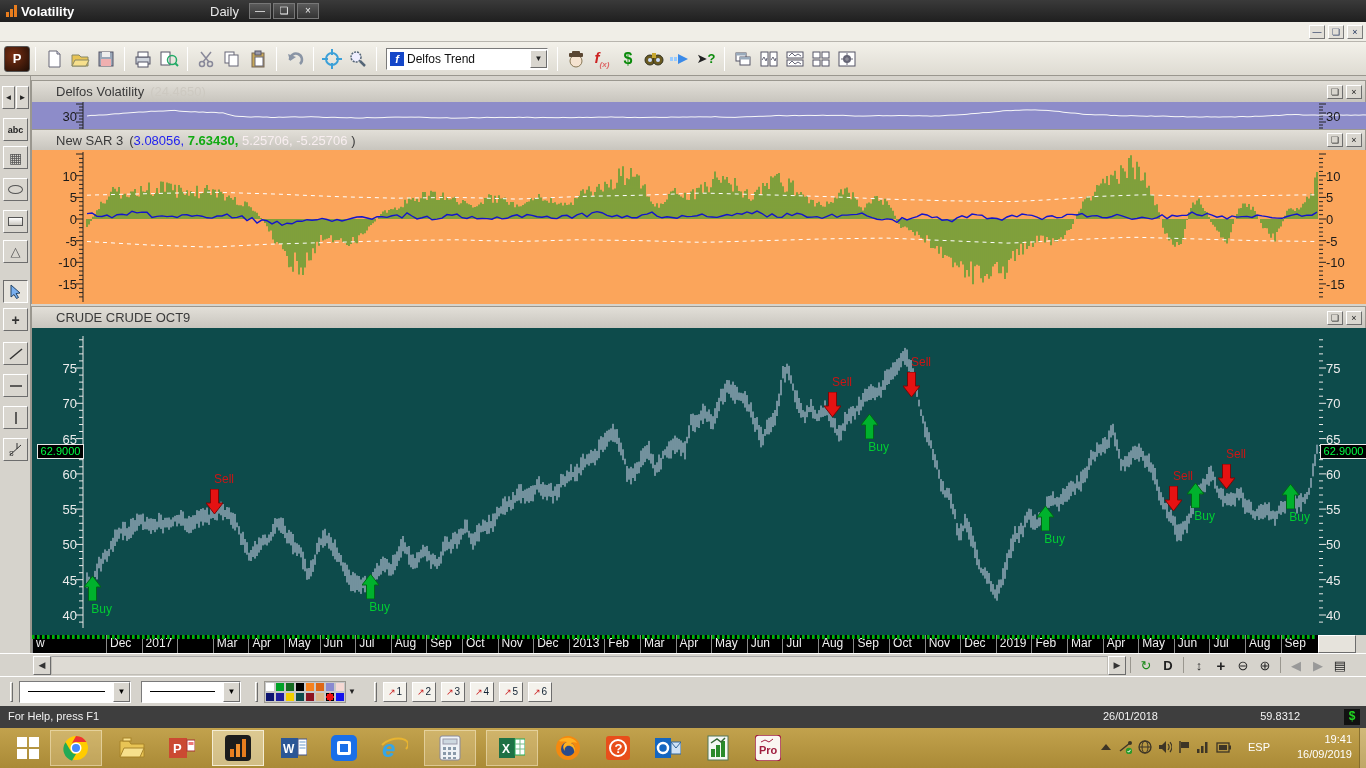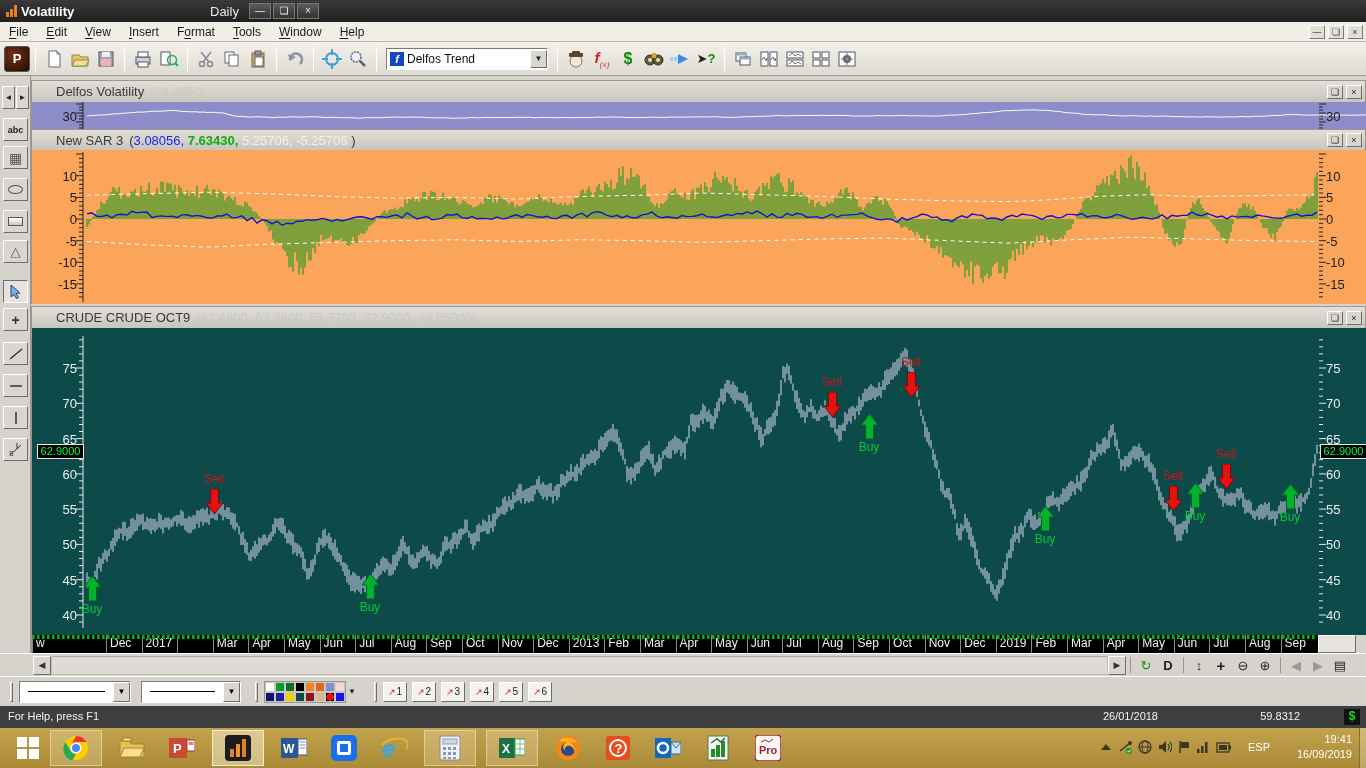--- a/index.html
+++ b/index.html
@@ -40,21 +40,21 @@
   .panelhdr{background:linear-gradient(180deg,#e2dfd8,#c8c5be);border:1px solid #9a978f;border-bottom:none;display:flex;align-items:center;padding-left:24px;font-size:13px;color:#3a3a3a}
   .panelhdr .val{margin-left:6px}
   .panelhdr .sp{flex:1}
   .phbtn{width:16px;height:14px;margin-right:3px;background:#d9d6cf;border:1px solid;border-color:#fff #6d6d6d #6d6d6d #fff;font-size:9px;line-height:12px;text-align:center;color:#222}
   #vol-band{background:#8d8cc9;border-left:1px solid #9a978f}
   #sar-chart{background:#fba55b;border-left:1px solid #9a978f}
   #price-chart{background:#0d4b4b;border-left:1px solid #9a978f}
   .gapstrip{background:#d6d3cc}
   .pricetag{position:absolute;width:47px;height:15px;background:#000;border:1px solid #e8e8e8;color:#00ff44;font-size:11px;line-height:13px;text-align:center;z-index:5}
   .marker{position:absolute;z-index:4}
-  .mlabel{position:absolute;width:40px;text-align:center;font-size:12px}
+  .mlabel{position:absolute;width:40px;text-align:right;font-size:12px}
   .mlabel.buy{color:#00cc33}
   .mlabel.sell{color:#cc1515}
   
   #xaxis{background:#000;display:flex;border-left:1px solid #9a978f}
   #xaxis .tickstrip{position:absolute;left:0;top:0;width:1285px;height:4px;background:repeating-linear-gradient(90deg,#00b400 0 2px,#063 2px 3px,transparent 3px 5px)}
   .mcell{height:18px;border-left:1px solid #8a8a8a;color:#f0f0f0;font-size:12px;line-height:17px;padding-left:3px;overflow:hidden;flex-shrink:0}
   .mcell:first-child{border-left:none}
   #xaxis-endbox{background:#e6e3dc;border:1px solid;border-color:#fff #6d6d6d #6d6d6d #fff}
   
   #scrollrow{left:0;top:653px;width:1366px;height:23px;background:#d6d3cc;border-top:1px solid #fff;display:flex;align-items:center}
@@ -99,21 +99,20 @@
       </span>
     <span style="font-size:13px;font-weight:bold">Volatility</span>
   </div>
   <span id="periodicity">Daily</span>
   <div class="winbtn">—</div>
   <div class="winbtn">❏</div>
   <div class="winbtn">×</div>
 </div>
 
 <div class="abs" id="menubar">
-  <span id="menu-items"><span class="menu-item"><u>F</u>ile</span><span class="menu-item"><u>E</u>dit</span><span class="menu-item"><u>V</u>iew</span><span class="menu-item"><u>I</u>nsert</span><span class="menu-item">F<u>o</u>rmat</span><span class="menu-item"><u>T</u>ools</span><span class="menu-item"><u>W</u>indow</span><span class="menu-item"><u>H</u>elp</span></span>
   <span class="spacer"></span>
   <div class="winbtn2">—</div>
   <div class="winbtn2">❏</div>
   <div class="winbtn2">×</div>
 </div>
 
 <div class="abs" id="toolbar">
     <div id="pc-btn">P</div>
     <div class="tsep"></div>
     <div class="tbtn">
@@ -456,21 +455,20 @@
       <path d="M55 69L55 77.0M57 69L57 74.5M59 69L59 70.9M61 69L61 66.8M63 69L63 63.9M65 69L65 60.2M67 69L67 58.9M69 69L69 51.7M71 69L71 53.3M73 69L73 53.5M75 69L75 49.7M77 69L77 46.6M79 69L79 41.8M81 69L81 37.0M83 69L83 38.7M85 69L85 41.4M87 69L87 36.9M89 69L89 48.4M91 69L91 44.8M93 69L93 43.7M95 69L95 46.7M97 69L97 47.2M99 69L99 41.4M101 69L101 41.5M103 69L103 38.9M105 69L105 45.9M107 69L107 46.6M109 69L109 36.1M111 69L111 41.4M113 69L113 42.1M115 69L115 40.3M117 69L117 32.6M119 69L119 44.5M121 69L121 45.9M123 69L123 43.2M125 69L125 38.1M127 69L127 43.5M129 69L129 31.4M131 69L131 31.7M133 69L133 41.8M135 69L135 32.4M137 69L137 33.3M139 69L139 33.7M141 69L141 40.2M143 69L143 34.8M145 69L145 47.7M147 69L147 35.1M149 69L149 37.8M151 69L151 41.7M153 69L153 45.0M155 69L155 40.3M157 69L157 45.7M159 69L159 41.3M161 69L161 42.5M163 69L163 46.2M165 69L165 35.7M167 69L167 48.3M169 69L169 43.6M171 69L171 42.9M173 69L173 38.1M175 69L175 35.1M177 69L177 40.1M179 69L179 45.0M181 69L181 39.2M183 69L183 39.8M185 69L185 47.5M187 69L187 39.4M189 69L189 41.7M191 69L191 43.7M193 69L193 50.4M195 69L195 47.0M197 69L197 45.5M199 69L199 47.9M201 69L201 49.7M203 69L203 47.1M205 69L205 54.8M207 69L207 55.3M209 69L209 55.3M211 69L211 56.2M213 69L213 51.4M215 69L215 52.2M217 69L217 56.2M219 69L219 57.2M221 69L221 60.7M223 69L223 61.4M225 69L225 62.7M227 69L227 66.0M229 69L229 68.0M231 69L231 70.3M233 69L233 73.0M235 69L235 76.3M237 69L237 81.5M239 69L239 80.6M241 69L241 89.6M243 69L243 93.5M245 69L245 92.0M247 69L247 93.7M249 69L249 94.0M251 69L251 99.2M253 69L253 100.9M255 69L255 105.9M257 69L257 117.3M259 69L259 116.8M261 69L261 121.7M263 69L263 102.4M265 69L265 111.0M267 69L267 124.4M269 69L269 117.4M271 69L271 125.0M273 69L273 117.6M275 69L275 102.4M277 69L277 110.4M279 69L279 110.3M281 69L281 98.3M283 69L283 103.3M285 69L285 91.8M287 69L287 95.8M289 69L289 85.1M291 69L291 90.6M293 69L293 89.4M295 69L295 88.7M297 69L297 87.9M299 69L299 85.2M301 69L301 92.2M303 69L303 90.3M305 69L305 90.0M307 69L307 90.1M309 69L309 88.3M311 69L311 91.9M313 69L313 93.1M315 69L315 95.0M317 69L317 96.0M319 69L319 93.9M321 69L321 87.0M323 69L323 92.4M325 69L325 93.3M327 69L327 85.2M329 69L329 83.3M331 69L331 84.2M333 69L333 83.3M335 69L335 80.4M337 69L337 76.5M339 69L339 75.1M341 69L341 73.2M343 69L343 71.5M347 69L347 66.9M349 69L349 64.0M351 69L351 61.4M353 69L353 60.3M355 69L355 62.8M357 69L357 60.0M359 69L359 59.1M361 69L361 59.2M363 69L363 57.5M365 69L365 59.9M367 69L367 58.4M369 69L369 56.8M371 69L371 57.2M373 69L373 49.7M375 69L375 53.6M377 69L377 47.8M379 69L379 49.4M381 69L381 48.0M383 69L383 51.0M385 69L385 48.6M387 69L387 51.9M389 69L389 48.3M391 69L391 42.0M393 69L393 42.0M395 69L395 50.0M397 69L397 45.8M399 69L399 40.7M401 69L401 41.7M403 69L403 41.8M405 69L405 50.1M407 69L407 50.1M409 69L409 46.3M411 69L411 42.5M413 69L413 50.1M415 69L415 47.2M417 69L417 49.5M419 69L419 49.3M421 69L421 47.7M423 69L423 46.8M425 69L425 52.0M427 69L427 54.6M429 69L429 53.3M431 69L431 49.9M433 69L433 51.0M435 69L435 53.3M437 69L437 54.3M439 69L439 55.1M441 69L441 57.5M443 69L443 57.1M445 69L445 56.3M447 69L447 54.4M449 69L449 52.4M451 69L451 54.0M453 69L453 47.9M455 69L455 48.0M457 69L457 44.3M459 69L459 45.0M461 69L461 52.7M463 69L463 45.7M465 69L465 52.8M467 69L467 45.3M469 69L469 48.5M471 69L471 48.1M473 69L473 47.4M475 69L475 52.1M477 69L477 54.7M479 69L479 51.9M481 69L481 52.1M483 69L483 57.3M485 69L485 54.6M487 69L487 56.4M489 69L489 56.3M491 69L491 54.9M493 69L493 53.6M495 69L495 52.0M497 69L497 51.5M499 69L499 48.3M501 69L501 50.3M503 69L503 48.1M505 69L505 48.2M507 69L507 44.1M509 69L509 47.5M511 69L511 50.8M513 69L513 50.2M515 69L515 50.7M517 69L517 52.7M519 69L519 47.9M521 69L521 53.1M523 69L523 52.3M525 69L525 54.5M527 69L527 53.7M529 69L529 52.8M531 69L531 55.5M533 69L533 52.8M535 69L535 55.1M537 69L537 54.5M539 69L539 52.6M541 69L541 54.9M543 69L543 48.1M545 69L545 48.2M547 69L547 45.8M549 69L549 40.8M551 69L551 39.3M553 69L553 43.6M555 69L555 39.7M557 69L557 36.3M559 69L559 41.6M561 69L561 45.9M563 69L563 42.0M565 69L565 36.8M567 69L567 34.0M569 69L569 39.8M571 69L571 41.4M573 69L573 31.8M575 69L575 34.0M577 69L577 37.5M579 69L579 29.5M581 69L581 39.4M583 69L583 38.5M585 69L585 32.8M587 69L587 18.5M589 69L589 25.9M591 69L591 16.3M593 69L593 34.9M595 69L595 28.2M597 69L597 29.2M599 69L599 18.0M601 69L601 26.8M603 69L603 26.8M605 69L605 24.2M607 69L607 25.6M609 69L609 38.6M611 69L611 35.6M613 69L613 34.3M615 69L615 46.6M617 69L617 46.8M619 69L619 51.6M621 69L621 54.1M623 69L623 56.4M625 69L625 53.2M627 69L627 57.7M629 69L629 53.6M631 69L631 54.0M633 69L633 52.0M635 69L635 49.4M637 69L637 43.9M639 69L639 41.6M641 69L641 40.8M643 69L643 38.0M645 69L645 43.9M647 69L647 44.7M649 69L649 46.6M651 69L651 47.7M653 69L653 42.8M655 69L655 49.7M657 69L657 50.1M659 69L659 41.6M661 69L661 39.2M663 69L663 49.3M665 69L665 38.0M667 69L667 37.7M669 69L669 34.6M671 69L671 42.7M673 69L673 31.9M675 69L675 36.6M677 69L677 42.2M679 69L679 37.3M681 69L681 29.0M683 69L683 21.5M685 69L685 27.4M687 69L687 30.1M689 69L689 32.8M691 69L691 26.0M693 69L693 29.4M695 69L695 27.0M697 69L697 32.9M699 69L699 34.6M701 69L701 41.6M703 69L703 28.0M705 69L705 35.8M707 69L707 40.9M709 69L709 41.6M711 69L711 47.4M713 69L713 41.0M715 69L715 39.2M717 69L717 48.9M719 69L719 50.7M721 69L721 49.4M723 69L723 42.1M725 69L725 39.8M727 69L727 36.8M729 69L729 45.0M731 69L731 32.9M733 69L733 35.9M735 69L735 33.1M737 69L737 38.9M739 69L739 26.3M741 69L741 27.6M743 69L743 25.8M745 69L745 24.0M747 69L747 23.0M749 69L749 32.6M751 69L751 36.3M753 69L753 42.2M755 69L755 41.5M757 69L757 28.6M759 69L759 32.4M761 69L761 30.4M763 69L763 45.4M765 69L765 42.3M767 69L767 44.2M769 69L769 42.1M771 69L771 44.6M773 69L773 46.7M775 69L775 46.0M777 69L777 53.3M779 69L779 49.8M781 69L781 49.9M783 69L783 56.4M785 69L785 52.9M787 69L787 51.8M789 69L789 54.9M791 69L791 56.4M793 69L793 56.7M795 69L795 51.5M797 69L797 53.8M799 69L799 51.9M801 69L801 52.8M803 69L803 47.6M805 69L805 48.6M807 69L807 42.7M809 69L809 39.3M811 69L811 44.5M813 69L813 38.4M815 69L815 37.4M817 69L817 42.7M819 69L819 49.2M821 69L821 42.3M823 69L823 47.0M825 69L825 49.8M827 69L827 56.4M829 69L829 57.2M831 69L831 60.5M833 69L833 57.6M835 69L835 53.5M837 69L837 52.5M839 69L839 53.5M841 69L841 49.3M843 69L843 46.2M845 69L845 45.9M847 69L847 51.1M849 69L849 50.0M851 69L851 54.8M853 69L853 48.7M855 69L855 51.3M857 69L857 55.0M859 69L859 57.8M861 69L861 60.8M863 69L863 65.7M865 69L865 71.1M867 69L867 74.0M869 69L869 77.9M871 69L871 77.3M873 69L873 76.6M875 69L875 77.6M877 69L877 80.3M879 69L879 80.1M881 69L881 82.1M883 69L883 85.5M885 69L885 81.6M887 69L887 85.1M889 69L889 87.7M891 69L891 88.8M893 69L893 92.4M895 69L895 85.3M897 69L897 90.0M899 69L899 98.1M901 69L901 98.1M903 69L903 98.5M905 69L905 96.1M907 69L907 103.8M909 69L909 96.7M911 69L911 107.9M913 69L913 105.0M915 69L915 105.8M917 69L917 106.8M919 69L919 107.8M921 69L921 117.3M923 69L923 112.6M925 69L925 115.5M927 69L927 117.3M929 69L929 111.2M931 69L931 114.4M933 69L933 127.6M935 69L935 120.0M937 69L937 126.4M939 69L939 111.5M941 69L941 134.2M943 69L943 116.3M945 69L945 114.8M947 69L947 115.7M949 69L949 128.2M951 69L951 132.4M953 69L953 126.0M955 69L955 124.0M957 69L957 128.8M959 69L959 126.2M961 69L961 116.5M963 69L963 114.1M965 69L965 112.0M967 69L967 123.2M969 69L969 123.2M971 69L971 116.5M973 69L973 129.0M975 69L975 122.8M977 69L977 109.9M979 69L979 108.5M981 69L981 101.0M983 69L983 110.9M985 69L985 99.0M987 69L987 105.1M989 69L989 93.8M991 69L991 104.6M993 69L993 91.6M995 69L995 99.0M997 69L997 96.1M999 69L999 91.2M1001 69L1001 97.0M1003 69L1003 92.7M1005 69L1005 85.8M1007 69L1007 92.2M1009 69L1009 85.5M1011 69L1011 85.8M1013 69L1013 92.6M1015 69L1015 87.0M1017 69L1017 89.9M1019 69L1019 95.2M1021 69L1021 88.2M1023 69L1023 91.5M1025 69L1025 91.5M1027 69L1027 89.1M1029 69L1029 87.2M1031 69L1031 89.2M1033 69L1033 85.1M1035 69L1035 80.4M1037 69L1037 80.0M1039 69L1039 79.1M1041 69L1041 74.0M1045 69L1045 64.0M1047 69L1047 61.6M1049 69L1049 58.7M1051 69L1051 51.4M1053 69L1053 49.2M1055 69L1055 46.8M1057 69L1057 46.2M1059 69L1059 50.6M1061 69L1061 46.1M1063 69L1063 41.7M1065 69L1065 35.1M1067 69L1067 35.4M1069 69L1069 33.4M1071 69L1071 28.7M1073 69L1073 33.2M1075 69L1075 25.9M1077 69L1077 35.1M1079 69L1079 24.7M1081 69L1081 25.4M1083 69L1083 20.7M1085 69L1085 29.1M1087 69L1087 33.8M1089 69L1089 15.3M1091 69L1091 18.3M1093 69L1093 21.4M1095 69L1095 28.0M1097 69L1097 8.0M1099 69L1099 5.2M1101 69L1101 17.4M1103 69L1103 29.3M1105 69L1105 11.8M1107 69L1107 16.7M1109 69L1109 30.7M1111 69L1111 30.2M1113 69L1113 22.6M1115 69L1115 37.8M1117 69L1117 35.8M1119 69L1119 44.4M1121 69L1121 44.9M1123 69L1123 55.2M1125 69L1125 54.3M1127 69L1127 62.2M1131 69L1131 77.8M1133 69L1133 83.8M1135 69L1135 83.3M1137 69L1137 90.5M1139 69L1139 89.3M1141 69L1141 94.8M1143 69L1143 96.8M1145 69L1145 92.1M1147 69L1147 94.9M1149 69L1149 94.1M1151 69L1151 89.6M1153 69L1153 78.9M1155 69L1155 70.1M1157 69L1157 62.3M1159 69L1159 57.9M1161 69L1161 52.5M1163 69L1163 54.4M1165 69L1165 50.6M1167 69L1167 48.4M1169 69L1169 54.4M1171 69L1171 57.9M1173 69L1173 61.1M1175 69L1175 62.0M1177 69L1177 66.9M1179 69L1179 71.9M1181 69L1181 74.7M1183 69L1183 76.7M1185 69L1185 80.6M1187 69L1187 81.7M1189 69L1189 87.4M1191 69L1191 87.5M1193 69L1193 91.6M1195 69L1195 93.4M1197 69L1197 88.2M1199 69L1199 82.2M1201 69L1201 74.1M1205 69L1205 64.0M1207 69L1207 58.5M1209 69L1209 57.9M1211 69L1211 53.6M1213 69L1213 53.6M1215 69L1215 56.9M1217 69L1217 53.9M1219 69L1219 59.7M1221 69L1221 56.7M1223 69L1223 61.0M1225 69L1225 65.2M1229 69L1229 73.0M1231 69L1231 78.2M1233 69L1233 78.1M1235 69L1235 78.2M1237 69L1237 83.8M1239 69L1239 87.8M1241 69L1241 83.6M1243 69L1243 91.4M1245 69L1245 81.9M1247 69L1247 78.5M1249 69L1249 76.5M1251 69L1251 71.3M1253 69L1253 65.7M1255 69L1255 60.7M1257 69L1257 58.7M1259 69L1259 58.3M1261 69L1261 59.4M1263 69L1263 61.1M1265 69L1265 58.0M1267 69L1267 59.6M1269 69L1269 57.5M1271 69L1271 53.7M1273 69L1273 52.2M1275 69L1275 46.8M1277 69L1277 48.6M1279 69L1279 43.5M1281 69L1281 45.7M1283 69L1283 27.6M1285 69L1285 22.0" stroke="#2e9c28" stroke-width="1.2" fill="none"></path>
       <polyline points="55,45.2 65,44.9 75,44.7 85,44.4 95,44.2 105,44.0 115,43.7 125,43.5 135,43.2 145,43.0 155,42.7 165,42.5 175,42.2 185,42.4 195,42.6 205,42.9 215,43.2 225,43.5 235,43.8 245,44.1 255,44.5 265,45.0 275,45.4 285,45.8 295,46.2 305,46.6 315,46.9 325,47.2 335,47.4 345,47.7 355,48.0 365,48.2 375,48.0 385,47.9 395,47.8 405,47.6 415,47.5 425,47.4 435,47.7 445,47.9 455,48.2 465,48.5 475,48.8 485,49.1 495,48.7 505,48.3 515,47.8 525,47.4 535,47.0 545,46.6 555,46.3 565,46.1 575,45.9 585,45.7 595,45.5 605,45.3 615,45.0 625,44.6 635,44.3 645,43.9 655,43.5 665,43.2 675,43.2 685,43.4 695,43.7 705,44.0 715,44.3 725,44.6 735,44.9 745,45.1 755,45.4 765,45.7 775,46.0 785,46.3 795,46.6 805,47.0 815,47.4 825,47.8 835,48.3 845,48.7 855,49.1 865,49.4 875,49.7 885,49.9 895,50.2 905,50.5 915,50.8 925,50.9 935,51.1 945,51.2 955,51.4 965,51.5 975,51.6 985,51.3 995,50.9 1005,50.4 1015,49.9 1025,49.2 1035,48.5 1045,47.8 1055,47.1 1065,46.4 1075,46.1 1085,45.7 1095,45.4 1105,45.0 1115,44.8 1125,45.2 1135,45.5 1145,45.9 1155,46.2 1165,46.4 1175,46.3 1185,46.2 1195,46.0 1205,45.9 1215,45.7 1225,45.6 1235,45.5 1245,45.3 1255,45.2 1265,45.0 1275,44.9 1285,44.8 " fill="none" stroke="#ffffff" stroke-width="1" stroke-dasharray="4 4"></polyline>
       <polyline points="55,91.5 65,92.1 75,92.6 85,93.2 95,93.8 105,94.3 115,94.9 125,95.3 135,95.6 145,96.0 155,96.3 165,96.7 175,97.0 185,96.8 195,96.3 205,95.8 215,95.3 225,94.8 235,94.3 245,94.0 255,93.7 265,93.4 275,93.1 285,92.8 295,92.6 305,92.3 315,92.0 325,91.7 335,91.4 345,91.1 355,90.9 365,90.6 375,90.5 385,90.3 395,90.2 405,90.1 415,89.9 425,89.8 435,90.1 445,90.4 455,90.7 465,90.9 475,91.2 485,91.5 495,91.2 505,91.0 515,90.7 525,90.4 535,90.1 545,89.8 555,89.9 565,90.0 575,90.2 585,90.3 595,90.5 605,90.6 615,90.8 625,91.1 635,91.4 645,91.7 655,92.0 665,92.2 675,92.2 685,92.0 695,91.7 705,91.4 715,91.1 725,90.8 735,90.6 745,90.3 755,90.0 765,89.7 775,89.4 785,89.1 795,88.9 805,88.7 815,88.6 825,88.5 835,88.3 845,88.2 855,88.1 865,88.5 875,88.9 885,89.3 895,89.8 905,90.2 915,90.6 925,91.0 935,91.5 945,91.9 955,92.3 965,92.7 975,93.1 985,92.8 995,92.3 1005,91.7 1015,91.1 1025,90.6 1035,90.0 1045,89.5 1055,89.1 1065,88.7 1075,88.3 1085,87.8 1095,87.4 1105,87.3 1115,87.6 1125,87.9 1135,88.2 1145,88.4 1155,88.7 1165,89.0 1175,89.3 1185,89.6 1195,89.8 1205,90.1 1215,90.4 1225,90.7 1235,90.8 1245,91.0 1255,91.1 1265,91.2 1275,91.4 1285,91.5 " fill="none" stroke="#ffffff" stroke-width="1" stroke-dasharray="4 4"></polyline>
       <polyline points="55,63.6 60,63.0 65,66.4 70,66.5 75,65.1 80,67.8 85,64.7 90,64.3 95,65.1 100,61.3 105,62.9 110,62.1 115,62.3 120,67.4 125,66.4 130,65.9 135,66.6 140,66.1 145,67.5 150,64.9 155,64.8 160,66.2 165,65.4 170,66.2 175,67.8 180,68.1 185,66.0 190,66.0 195,64.0 200,67.9 205,67.4 210,65.9 215,70.6 220,67.6 225,73.0 230,69.8 235,70.7 240,73.9 245,71.3 250,75.3 255,73.2 260,73.8 265,71.2 270,71.3 275,69.7 280,70.2 285,69.8 290,68.4 295,69.5 300,71.3 305,69.5 310,70.9 315,69.6 320,68.3 325,67.0 330,66.8 335,68.0 340,69.2 345,66.7 350,66.8 355,67.4 360,65.8 365,64.9 370,67.9 375,62.8 380,66.0 385,68.9 390,67.7 395,66.3 400,69.8 405,69.1 410,68.1 415,64.6 420,65.2 425,64.1 430,67.7 435,68.5 440,66.4 445,68.8 450,68.5 455,68.6 460,69.2 465,66.9 470,68.9 475,68.3 480,66.0 485,64.8 490,67.4 495,64.6 500,65.4 505,66.7 510,67.3 515,66.3 520,68.3 525,68.6 530,65.8 535,65.3 540,68.1 545,64.9 550,63.2 555,66.9 560,62.8 565,61.6 570,62.7 575,65.3 580,66.7 585,65.3 590,67.7 595,65.8 600,67.8 605,67.7 610,64.8 615,64.1 620,62.1 625,66.1 630,67.8 635,66.8 640,67.5 645,68.3 650,65.6 655,66.6 660,66.4 665,65.7 670,64.0 675,66.6 680,67.0 685,67.4 690,66.0 695,64.5 700,65.6 705,63.4 710,64.2 715,61.9 720,63.7 725,61.1 730,63.5 735,67.0 740,63.8 745,67.1 750,67.4 755,63.3 760,65.6 765,63.3 770,64.4 775,67.2 780,67.1 785,66.6 790,68.3 795,66.3 800,64.2 805,67.3 810,65.1 815,65.1 820,64.6 825,64.4 830,63.1 835,65.9 840,67.7 845,69.2 850,69.9 855,68.9 860,69.5 865,72.4 870,67.7 875,70.0 880,68.1 885,66.7 890,64.1 895,65.0 900,67.6 905,66.9 910,70.2 915,69.7 920,71.6 925,67.9 930,65.8 935,67.6 940,64.1 945,64.9 950,65.3 955,68.8 960,68.0 965,68.5 970,70.2 975,67.0 980,65.3 985,66.8 990,64.1 995,64.9 1000,65.4 1005,67.2 1010,69.5 1015,66.5 1020,65.8 1025,67.8 1030,67.4 1035,64.4 1040,64.4 1045,65.0 1050,63.5 1055,66.9 1060,65.9 1065,65.6 1070,67.5 1075,67.7 1080,66.5 1085,64.4 1090,65.9 1095,67.6 1100,69.3 1105,68.5 1110,67.3 1115,68.1 1120,69.1 1125,67.7 1130,64.8 1135,68.6 1140,65.3 1145,66.3 1150,65.4 1155,65.4 1160,62.1 1165,64.8 1170,65.8 1175,63.4 1180,65.2 1185,67.2 1190,66.0 1195,68.9 1200,65.9 1205,67.1 1210,66.6 1215,66.4 1220,67.5 1225,65.0 1230,65.9 1235,66.6 1240,67.8 1245,68.1 1250,68.3 1255,66.5 1260,65.1 1265,64.1 1270,66.3 1275,65.1 1280,65.2 1285,62.1 " fill="none" stroke="#1414cc" stroke-width="1.4"></polyline>
     </svg></div>
 
 <div class="abs gapstrip" style="left:31px;top:304px;width:1335px;height:2px"></div>
 
 <div class="abs panelhdr" id="price-hdr" style="left:31px;top:306px;width:1335px;height:22px">
   <span>CRUDE CRUDE OCT9</span>
-  <span class="val" style="color:#c3cac5">(61.4800, 63.3800, 58.7700, 62.9000, +8.05000)</span>
   <span class="sp"></span>
   <div class="phbtn">❏</div>
   <div class="phbtn">×</div>
 </div>
 <div class="abs" id="price-chart" style="left:31px;top:328px;width:1335px;height:307px"><svg width="1335" height="307">
       <line x1="47" y1="294.1" x2="51" y2="294.1" stroke="#e8e8e8"></line>
       <line x1="1287" y1="294.1" x2="1291" y2="294.1" stroke="#e8e8e8"></line>
       <line x1="44" y1="287.0" x2="51" y2="287.0" stroke="#e8e8e8"></line>
       <line x1="1287" y1="287.0" x2="1294" y2="287.0" stroke="#e8e8e8"></line>
       <line x1="47" y1="279.9" x2="51" y2="279.9" stroke="#e8e8e8"></line>

